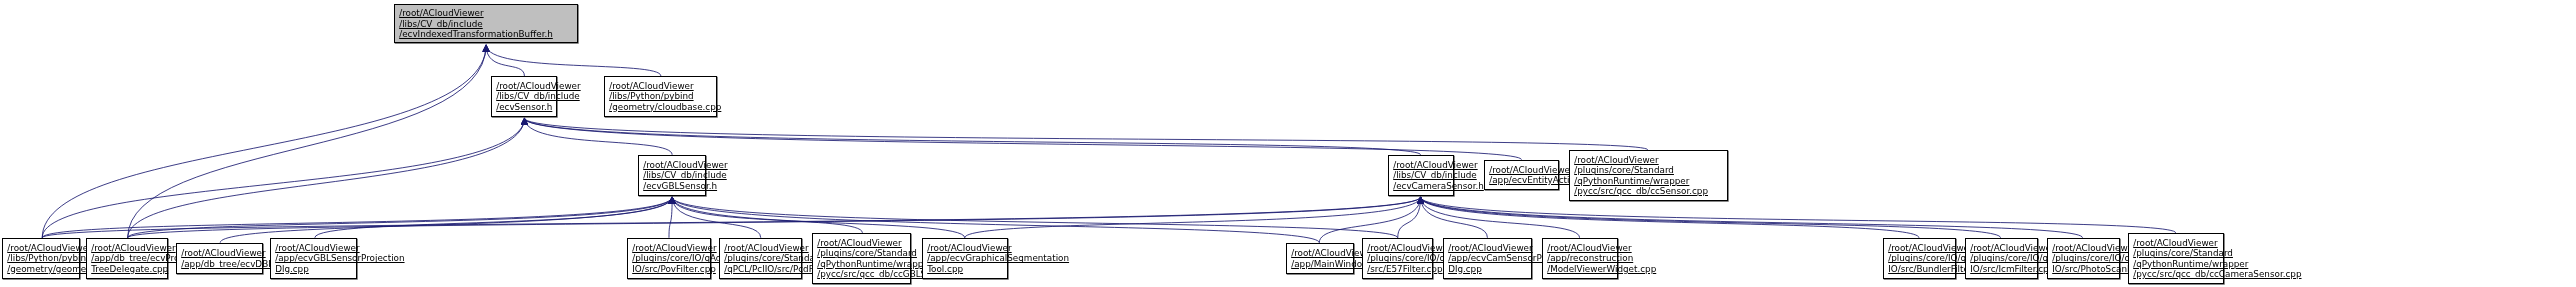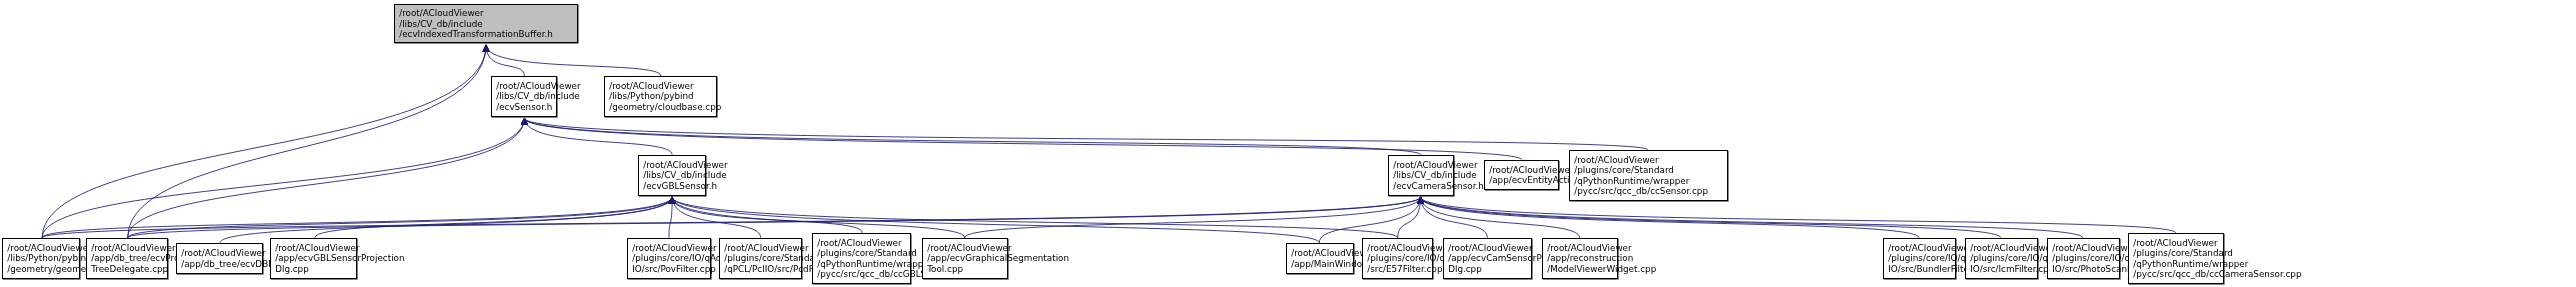--- a/index.html
+++ b/index.html
@@ -2,21 +2,21 @@
 <html style="font-size:11.3px"><head>
 <meta charset="utf-8">
 <style>
   html, body { margin:0; padding:0; background:#ffffff; }
   body { width:2576px; height:287px; position:relative; overflow:hidden;
          font-family:"DejaVu Sans", sans-serif; }
   #graph { position:absolute; left:0; top:0; width:2576px; height:287px; }
   .node { position:absolute; box-sizing:border-box; background:#ffffff;
           border:0.7px solid #000000; box-shadow:0.7px 0.7px 0 #555;
           font-size:8.8px; line-height:10.2px; color:#000;
-          padding:2.8px 4.2px; white-space:pre; display:flex; align-items:center; }
+          padding:2.8px 4.2px; white-space:pre; display:flex; align-items:center;text-decoration:underline; }
   .node.root { background:#bfbfbf; }
   .node .txt { display:block; }
   .node.center .txt { text-align:center; width:100%; }
 </style>
 </head>
 <body>
 
 <svg id="graph" xmlns="http://www.w3.org/2000/svg" width="2576" height="287" viewBox="0 0 3659 408">
   <defs>
     <marker id="arrow" viewBox="0 0 10 10" refX="9" refY="5" markerWidth="9" markerHeight="9" orient="auto-start-reverse">

